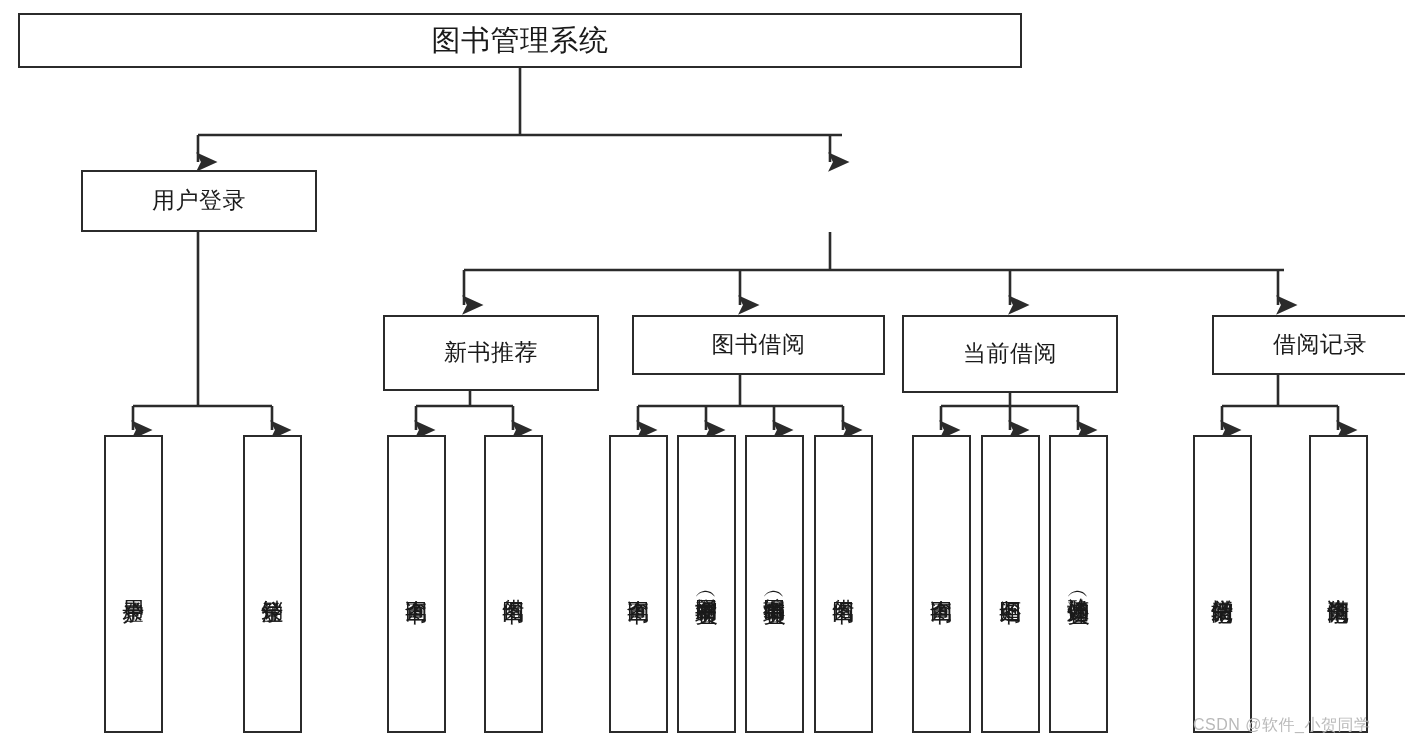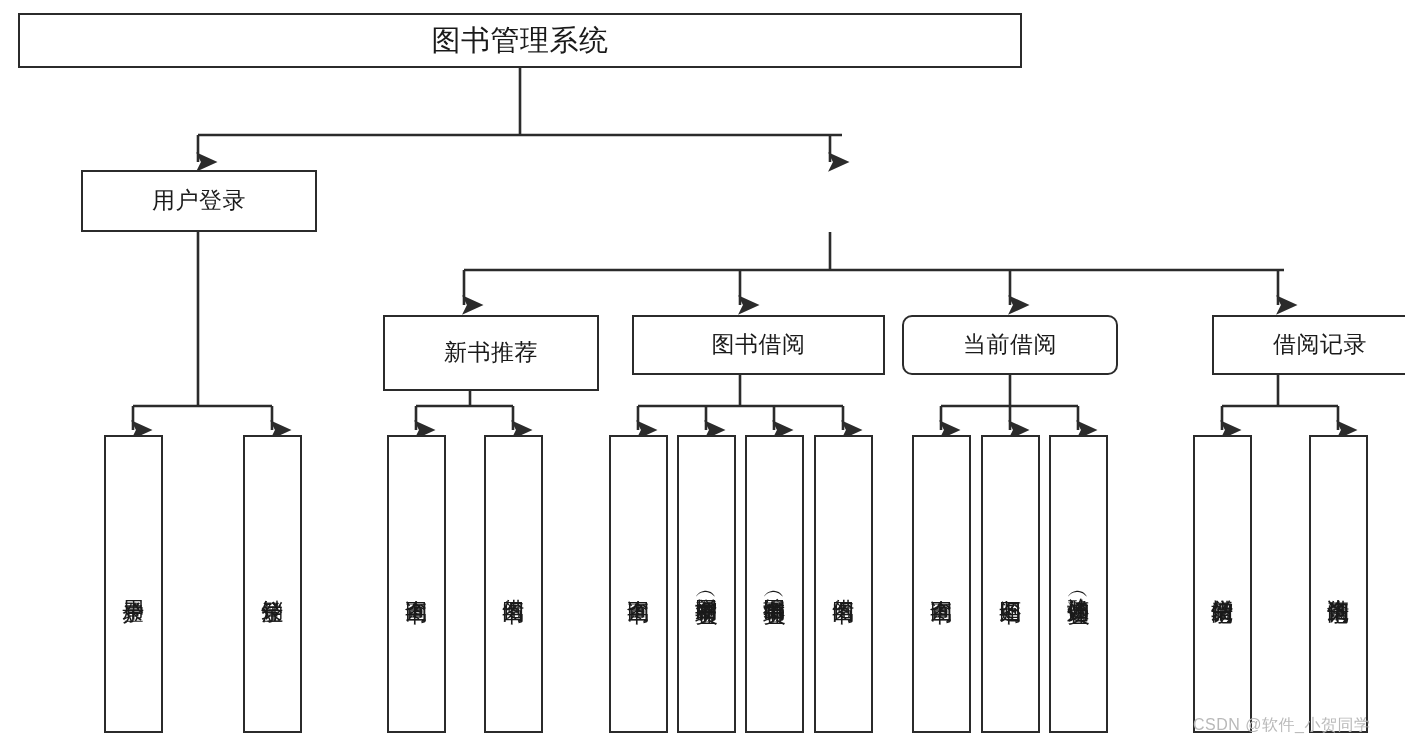--- a/index.html
+++ b/index.html
@@ -127,21 +127,21 @@
   <div class="node node-l2" style="left:81px; top:170px; width:236px; height:62px;">
     <span class="lbl">用户登录</span>
   </div>
 
   <div class="node node-l3" style="left:362px; top:315px; width:216px; height:76px;margin-left:21px;">
     <span class="lbl">新书推荐</span>
   </div>
   <div class="node node-l3" style="left:632px; top:315px; width:253px; height:60px;">
     <span class="lbl">图书借阅</span>
   </div>
-  <div class="node node-l3" style="left:902px; top:315px; width:216px; height:60px;border-radius:10px;">
+  <div class="node node-l3" style="left:902px; top:315px; width:216px; height:78px;">
     <span class="lbl">当前借阅</span>
   </div>
   <div class="node node-l3" style="left:1170px; top:315px; width:216px; height:60px;margin-left:42px;">
     <span class="lbl">借阅记录</span>
   </div>
 
   <div class="node node-leaf" style="left:104px; top:435px; width:59px; height:298px;">
     <span class="lbl">用户登录</span>
   </div>
   <div class="node node-leaf" style="left:243px; top:435px; width:59px; height:298px;">

